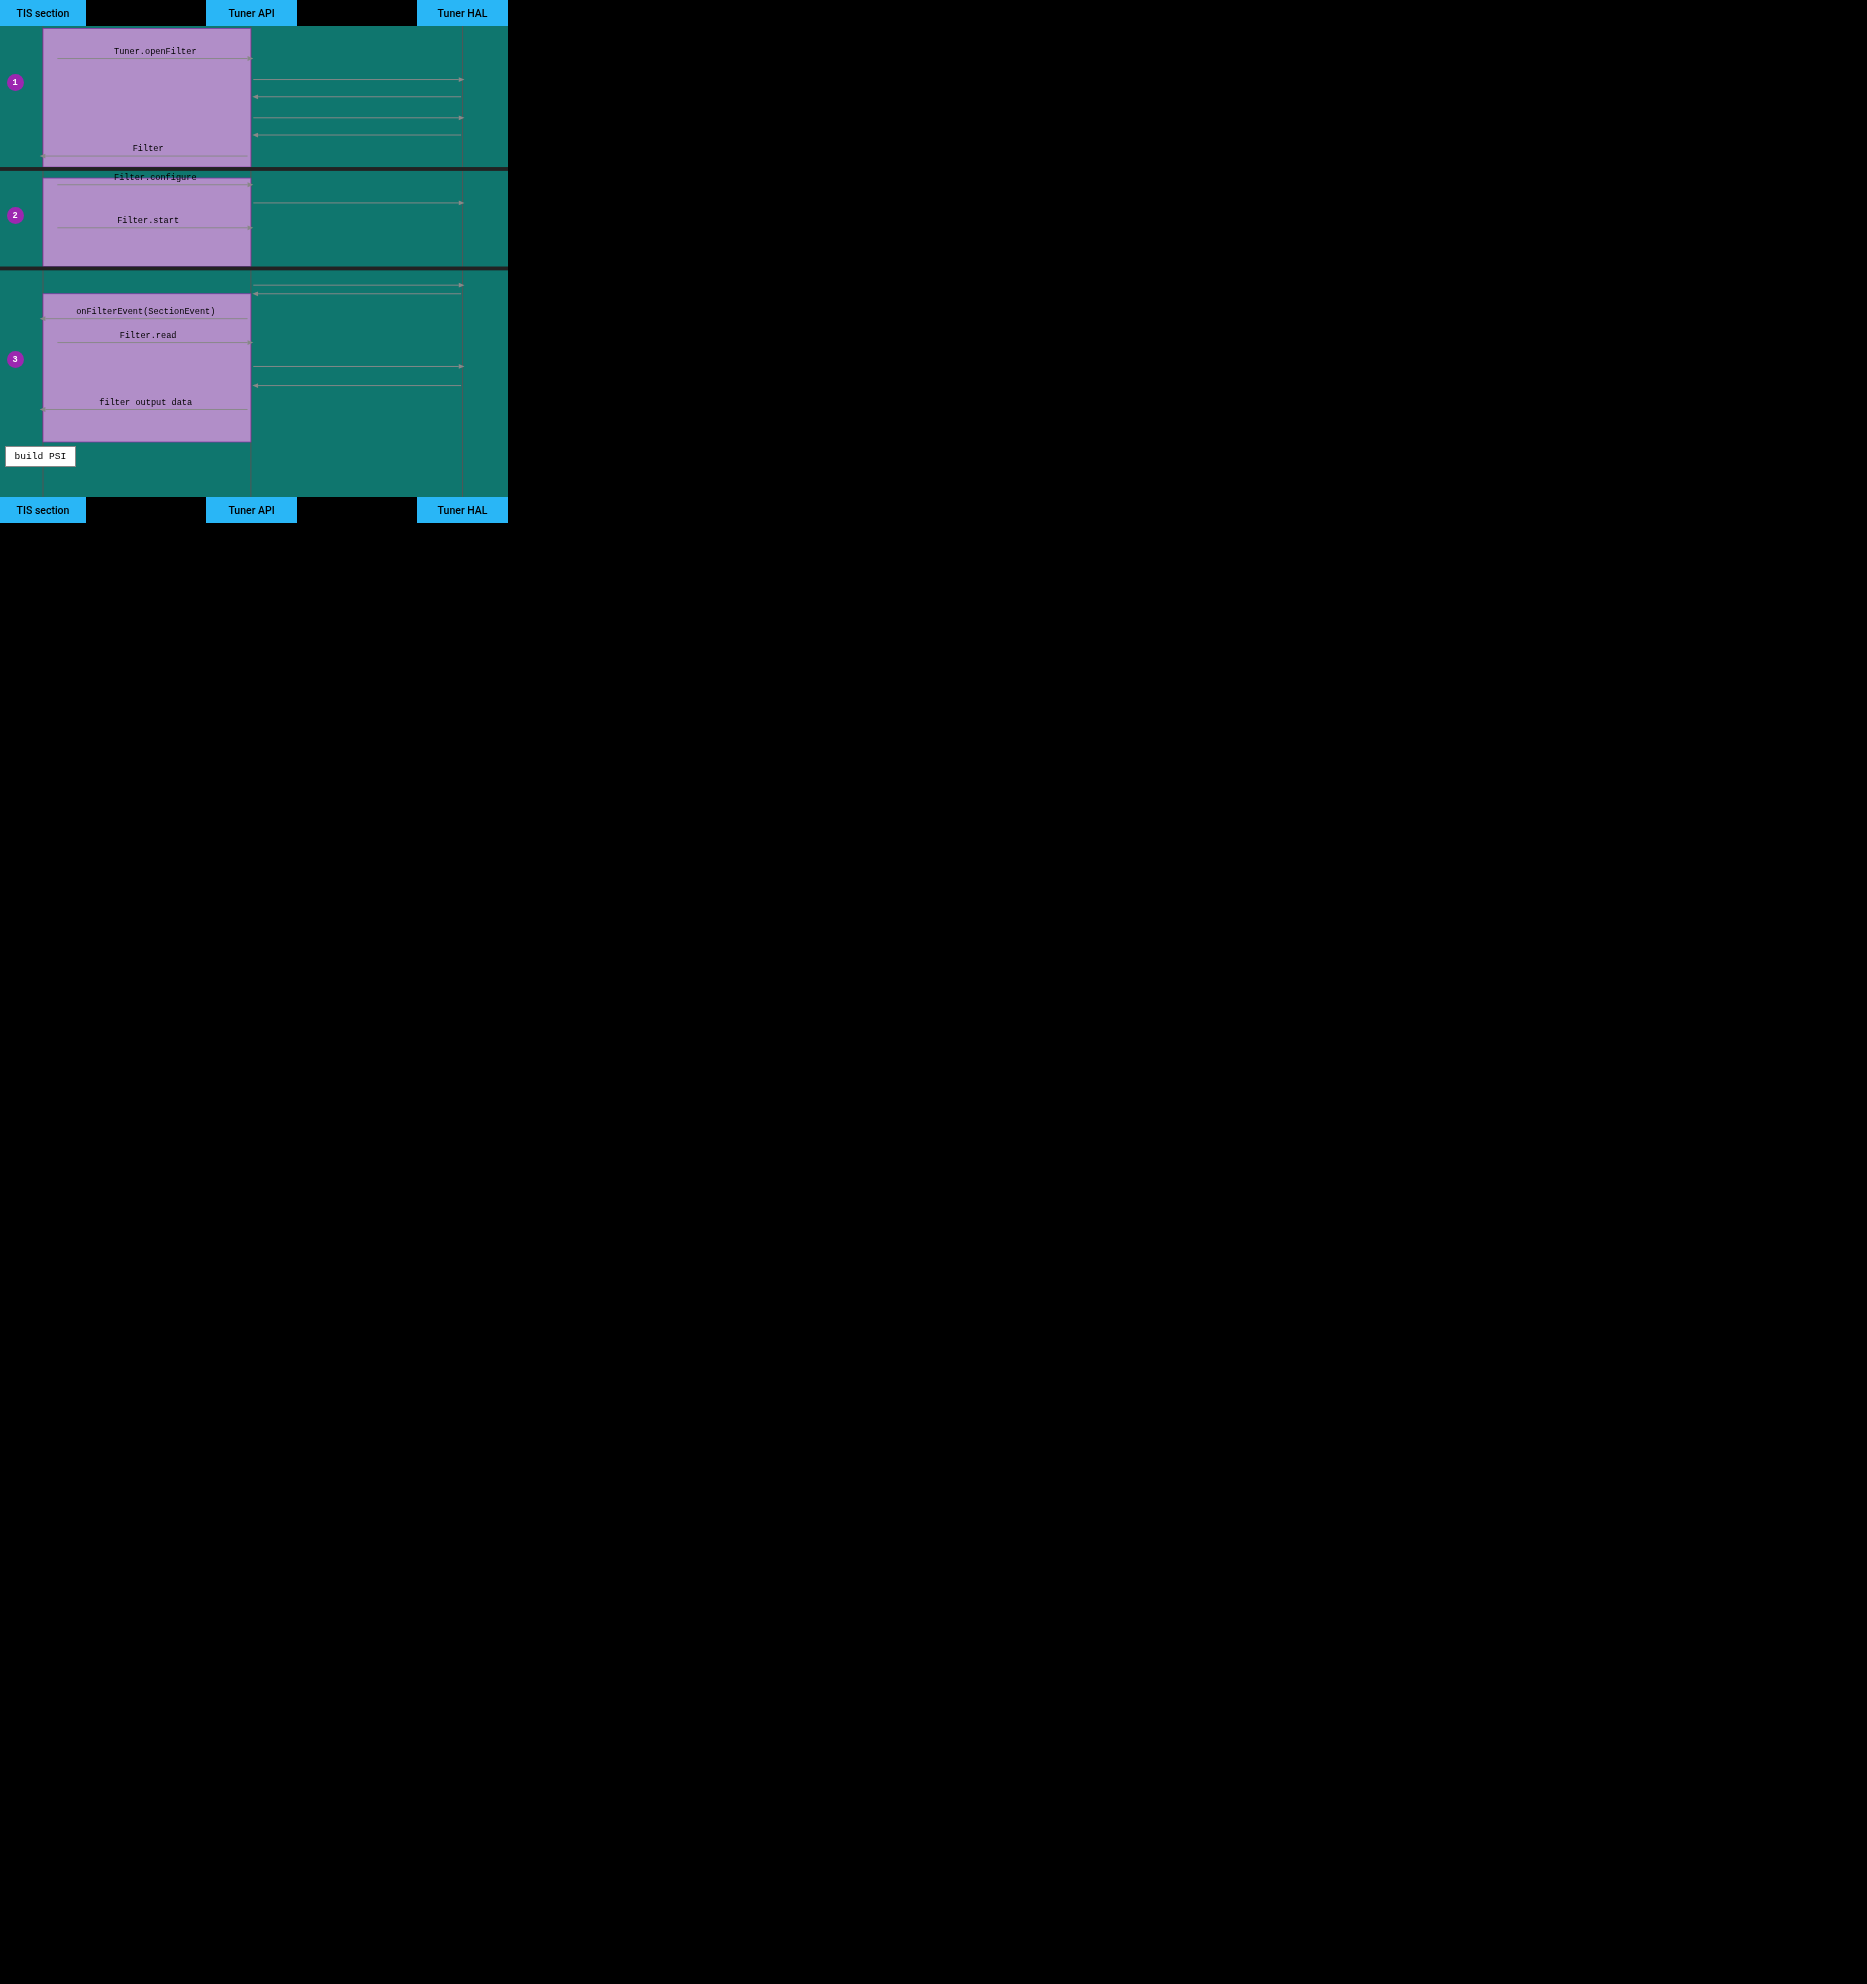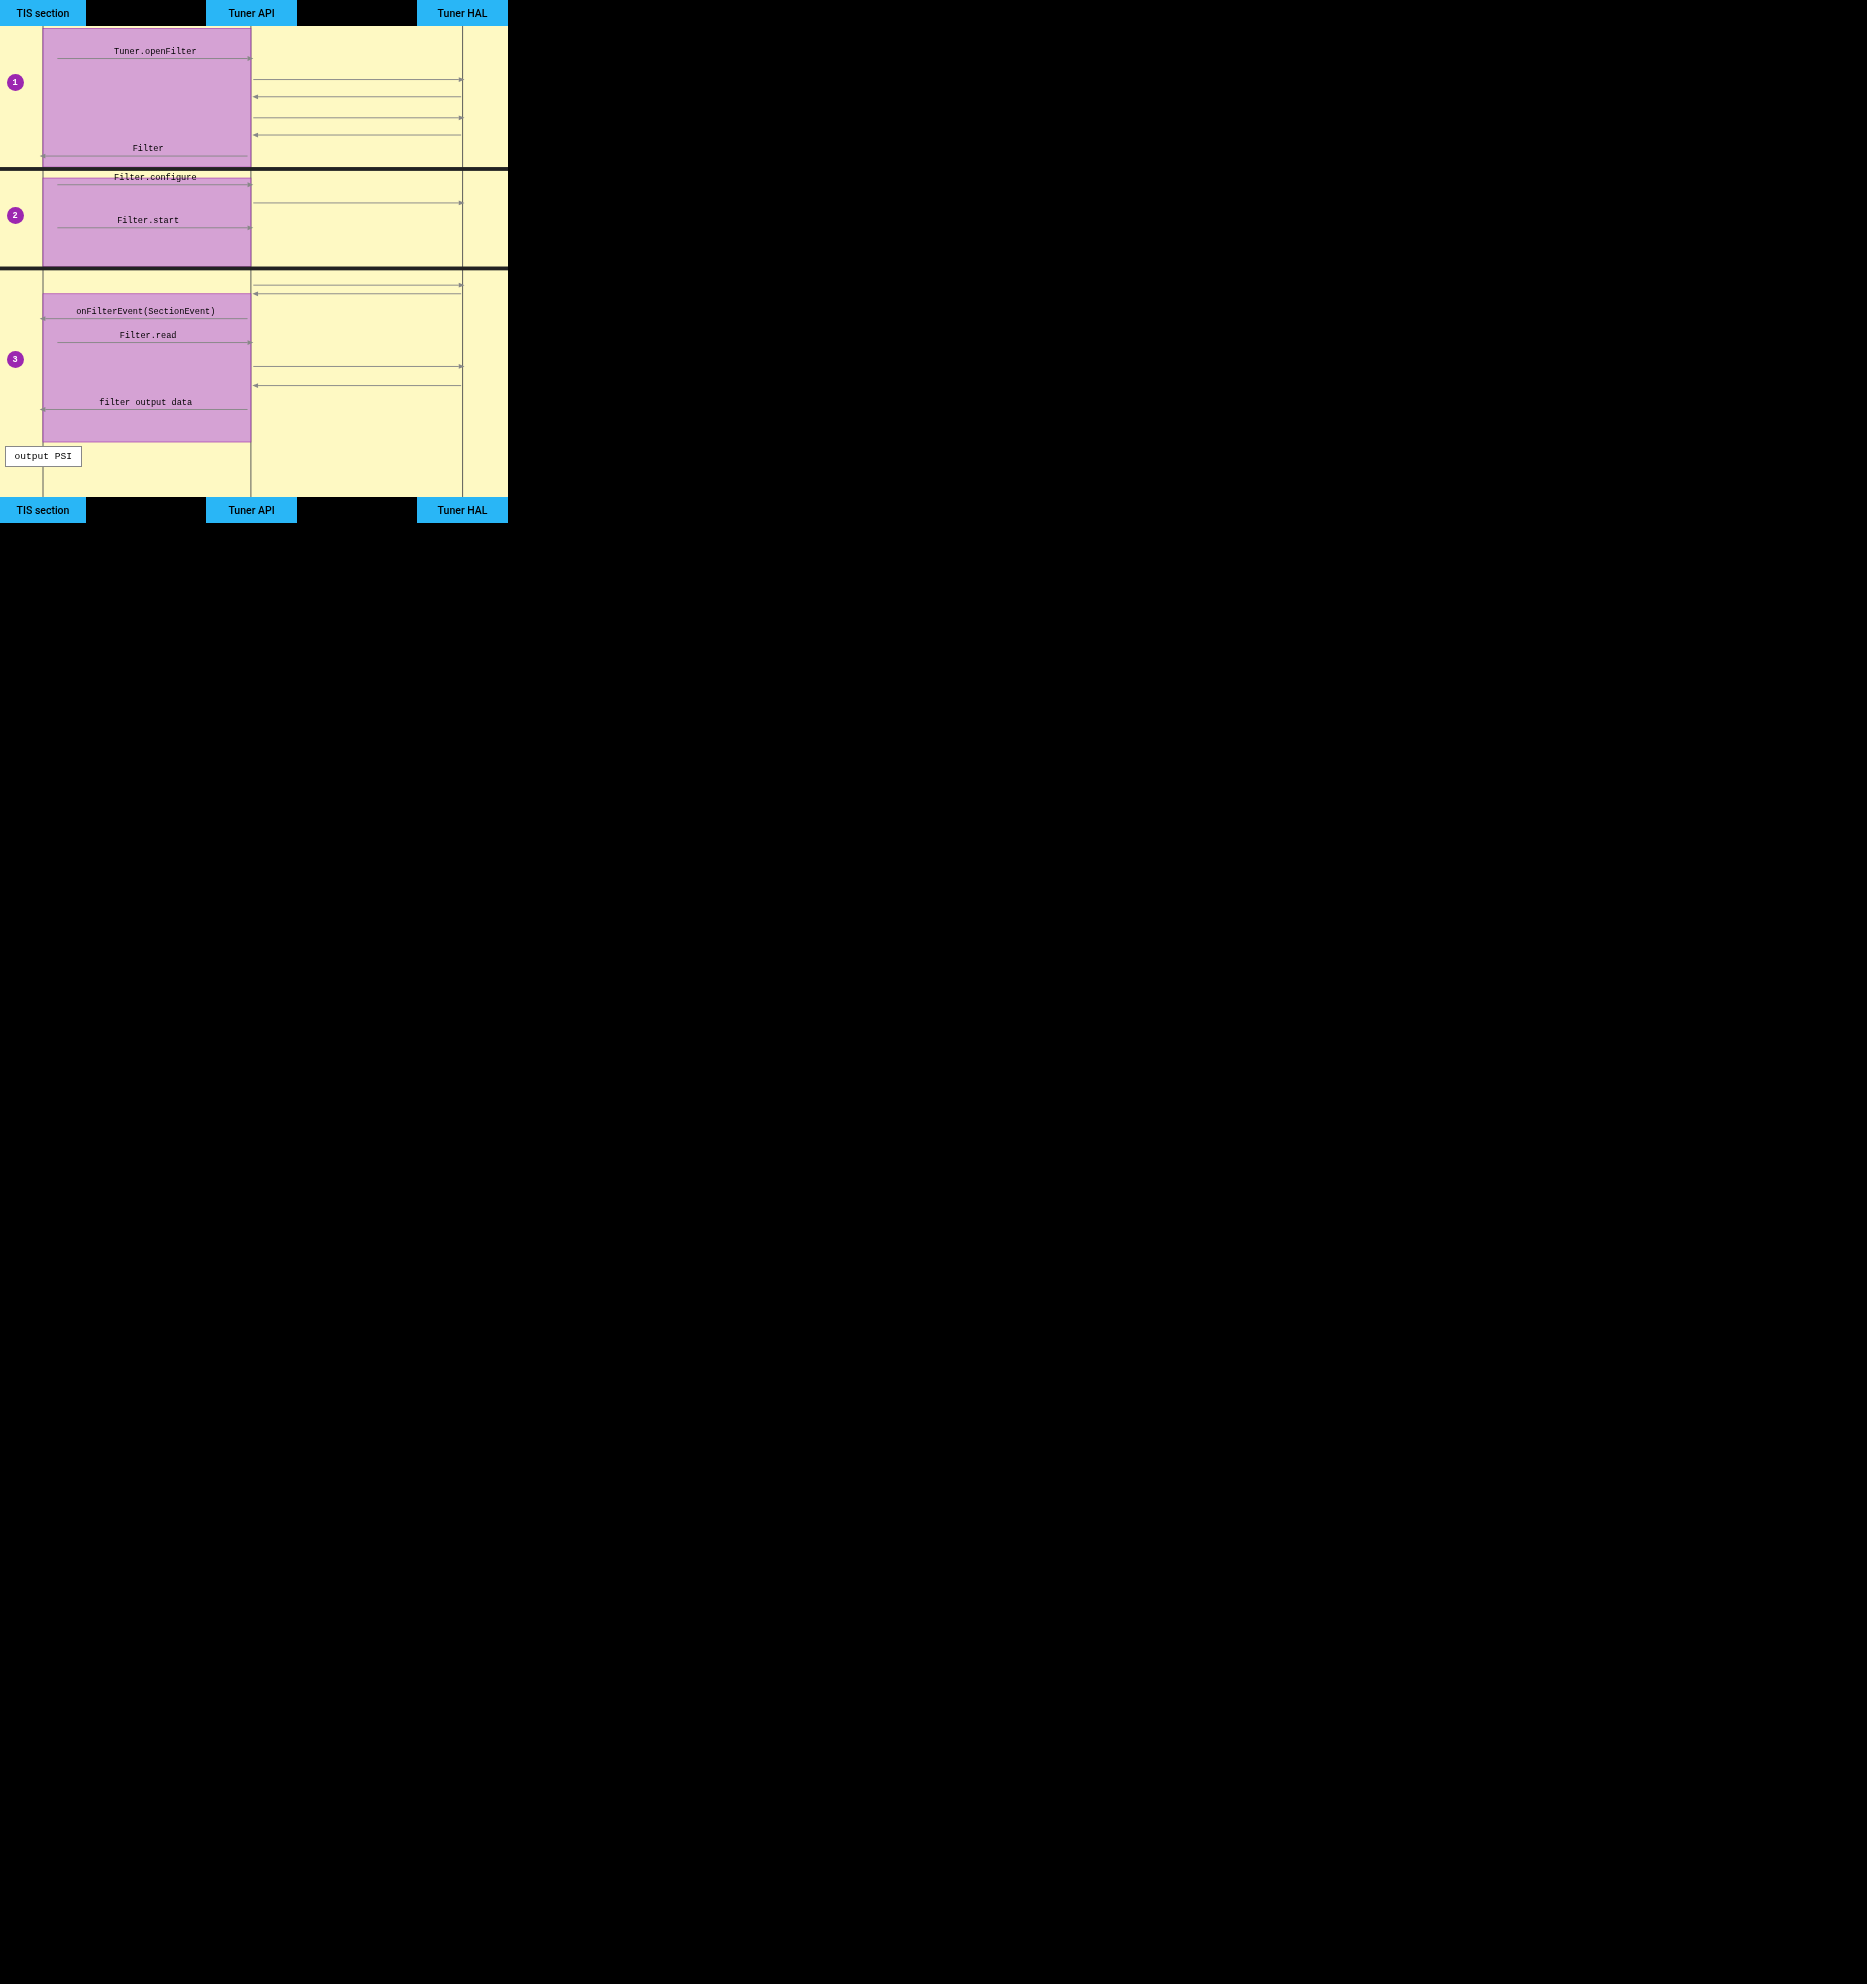--- a/index.html
+++ b/index.html
@@ -8,21 +8,21 @@
       font-family: 'Roboto', Arial, sans-serif;
       width: 508px;
       min-height: 508px;
       position: relative;
       overflow-x: hidden;
     }
 
     .diagram-container {
       position: relative;
       width: 508px;
-      background: #fef9c3;
+      background: #0f766e;
     }
 
     
     .header-bar, .footer-bar {
       display: flex;
       width: 100%;
       height: 26px;
       position: relative;
       z-index: 10;
     }
@@ -170,21 +170,21 @@
 
     <div class="step-circle" style="left:6.7px; top:181px;">
       <span>2</span>
     </div>
 
     <div class="step-circle" style="left:6.7px; top:325px;">
       <span>3</span>
     </div>
 
     <div class="build-psi-box" style="left:4.8px; top:420px;">
-      <span>output PSI</span>
+      <span>build PSI</span>
     </div>
 
   </div>
 
   <div style="position:relative; height:26px; background:#000;">
     <div style="position:absolute; left:0; width:86px; height:26px; background:#29b6f6; display:flex; align-items:center; justify-content:center;">
       <span style="font-size:10.5px; font-weight:500; color:#000;">TIS section</span>
     </div>
     <div style="position:absolute; left:206px; width:91px; height:26px; background:#29b6f6; display:flex; align-items:center; justify-content:center;">
       <span style="font-size:10.5px; font-weight:500; color:#000;">Tuner API</span>

